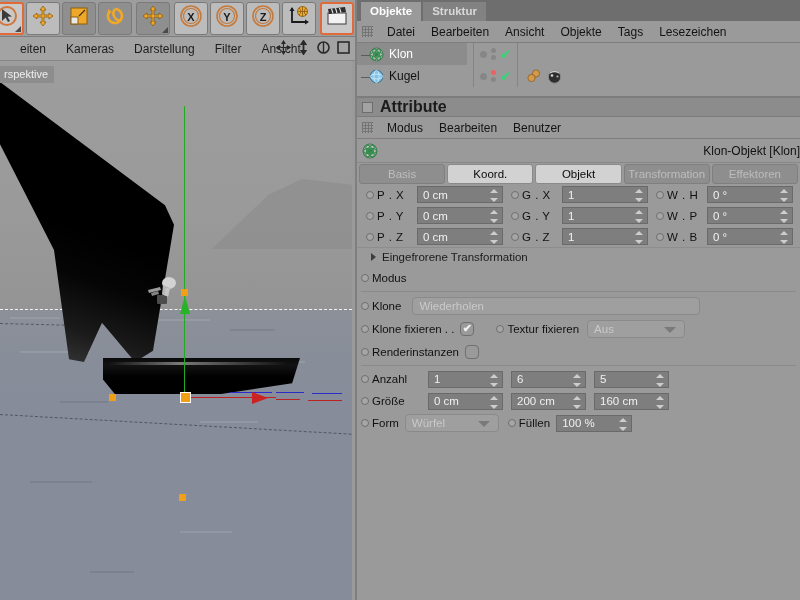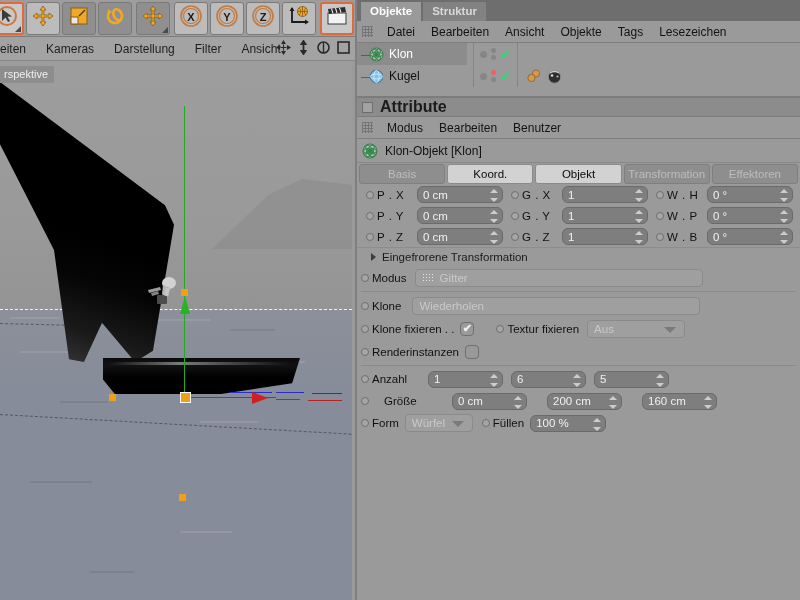--- a/index.html
+++ b/index.html
@@ -262,20 +262,21 @@
   #attr-menubar {
     height: 22px; background: #9a9a9a;
     display: flex; align-items: center;
     border-bottom: 1px solid #7e7e7e;
   }
 
   #attr-objline {
     height: 24px; background: #9a9a9a;
     display: flex; align-items: center; padding-left: 5px;
     border-bottom: 1px solid #888;
+    justify-content: space-between;
   }
   #attr-objline .tree-icon { width: 16px; height: 16px; margin-right: 7px; }
   #attr-objname { font-size: 12px; color: #111; }
 
   
   #attr-tabs {
     height: 21px; display: flex; background: #9a9a9a;
     padding: 1px 0 0 2px;
   }
   .attr-tab {
@@ -308,21 +309,21 @@
   }
   .coord-label {
     font-size: 11.5px; color: #111; width: 40px;
     letter-spacing: .5px;
   }
   .numfield {
     position: relative;
     height: 17px;
     background: #7e7e7e;
     border: 1px solid #6a6a6a;
-    border-radius: 6px;
+    border-radius: 0;
     display: flex; align-items: center;
     padding-left: 5px;
   }
   .numfield span { font-size: 11.5px; color: #f0f0f0; }
   .spinner {
     position: absolute; right: 4px; top: 2px;
     width: 8px; height: 13px;
     display: flex; flex-direction: column; justify-content: space-between; align-items: center;
   }
   .spin-up {
@@ -498,21 +499,21 @@
               <rect x="2" y="7" width="18" height="11" fill="#f2f2f2" stroke="#3a3a3a" stroke-width="1"></rect>
               <path d="M2 3 L19 1 L20 6 L3 8 Z" fill="#2c2c2c"></path>
               <path d="M5.5 2.6 L7 7.4 M9.5 2.2 L11 7 M13.5 1.8 L15 6.6" stroke="#f2f2f2" stroke-width="1.1"></path>
             </svg>
           </span>
         </div>
       </div>
     </div>
 
     <div id="vp-menubar">
-      <span class="vp-menu-item" style="padding-left:0;">eiten</span>
+      <span class="vp-menu-item" style="padding-left:0;margin-left:20px;">eiten</span>
       <span class="vp-menu-item">Kameras</span>
       <span class="vp-menu-item">Darstellung</span>
       <span class="vp-menu-item">Filter</span>
       <span class="vp-menu-item">Ansicht</span>
 
       <div id="vp-menu-icons">
         <span class="vp-icon">
           <svg width="15" height="15" viewBox="0 0 15 15">
             <path d="M7.5 1 L9 3.5 H6 Z M7.5 14 L9 11.5 H6 Z M1 7.5 L3.5 6 V9 Z M14 7.5 L11.5 6 V9 Z M7.5 4.5 V10.5 M4.5 7.5 H10.5" stroke="#2a2a2a" stroke-width="1.1" fill="#2a2a2a"></path>
           </svg>
@@ -806,24 +807,20 @@
 
     <div class="collapse-row">
       <span class="tri"></span>
       <span>Eingefrorene Transformation</span>
     </div>
 
 
     <div class="prop-row">
       <span class="radio"></span>
       <span class="prop-label">Modus</span>
-      <span class="dropdown-flat" style="width:288px; margin-left:8px;">
-        <span class="dd-grid"></span>
-        <span>Gitter</span>
-      </span>
     </div>
 
     <div class="divider"></div>
 
     <div class="prop-row">
       <span class="radio"></span>
       <span class="prop-label">Klone</span>
       <span class="dropdown-flat" style="width:288px; margin-left:11px;">
         <span>Wiederholen</span>
       </span>
@@ -868,21 +865,21 @@
       </span>
       <span class="numfield" style="width:75px; margin-left:8px;">
         <span>5</span>
         <span class="spinner">
             <span class="spin-up"></span>
             <span class="spin-dn"></span>
           </span>
       </span>
     </div>
 
-    <div class="prop-row" style="height:22px;gap:12px;">
+    <div class="prop-row" style="height:22px;">
       <span class="radio"></span>
       <span class="prop-label" style="width:54px;">Größe</span>
       <span class="numfield" style="width:75px; margin-left:2px;">
         <span>0 cm</span>
         <span class="spinner">
             <span class="spin-up"></span>
             <span class="spin-dn"></span>
           </span>
       </span>
       <span class="numfield" style="width:75px; margin-left:8px;">
@@ -897,21 +894,21 @@
         <span class="spinner">
             <span class="spin-up"></span>
             <span class="spin-dn"></span>
           </span>
       </span>
     </div>
 
     <div class="prop-row" style="height:22px;">
       <span class="radio"></span>
       <span class="prop-label">Form</span>
-      <span class="dropdown-flat" style="width:68px; margin-left:6px;">
+      <span class="dropdown-flat" style="width:94px; margin-left:6px;">
         <span>Würfel</span>
         <span class="dd-caret"></span>
       </span>
       <span class="radio" style="margin-left:9px;"></span>
       <span class="prop-label">Füllen</span>
       <span class="numfield" style="width:76px; margin-left:6px;">
         <span>100 %</span>
         <span class="spinner">
             <span class="spin-up"></span>
             <span class="spin-dn"></span>

